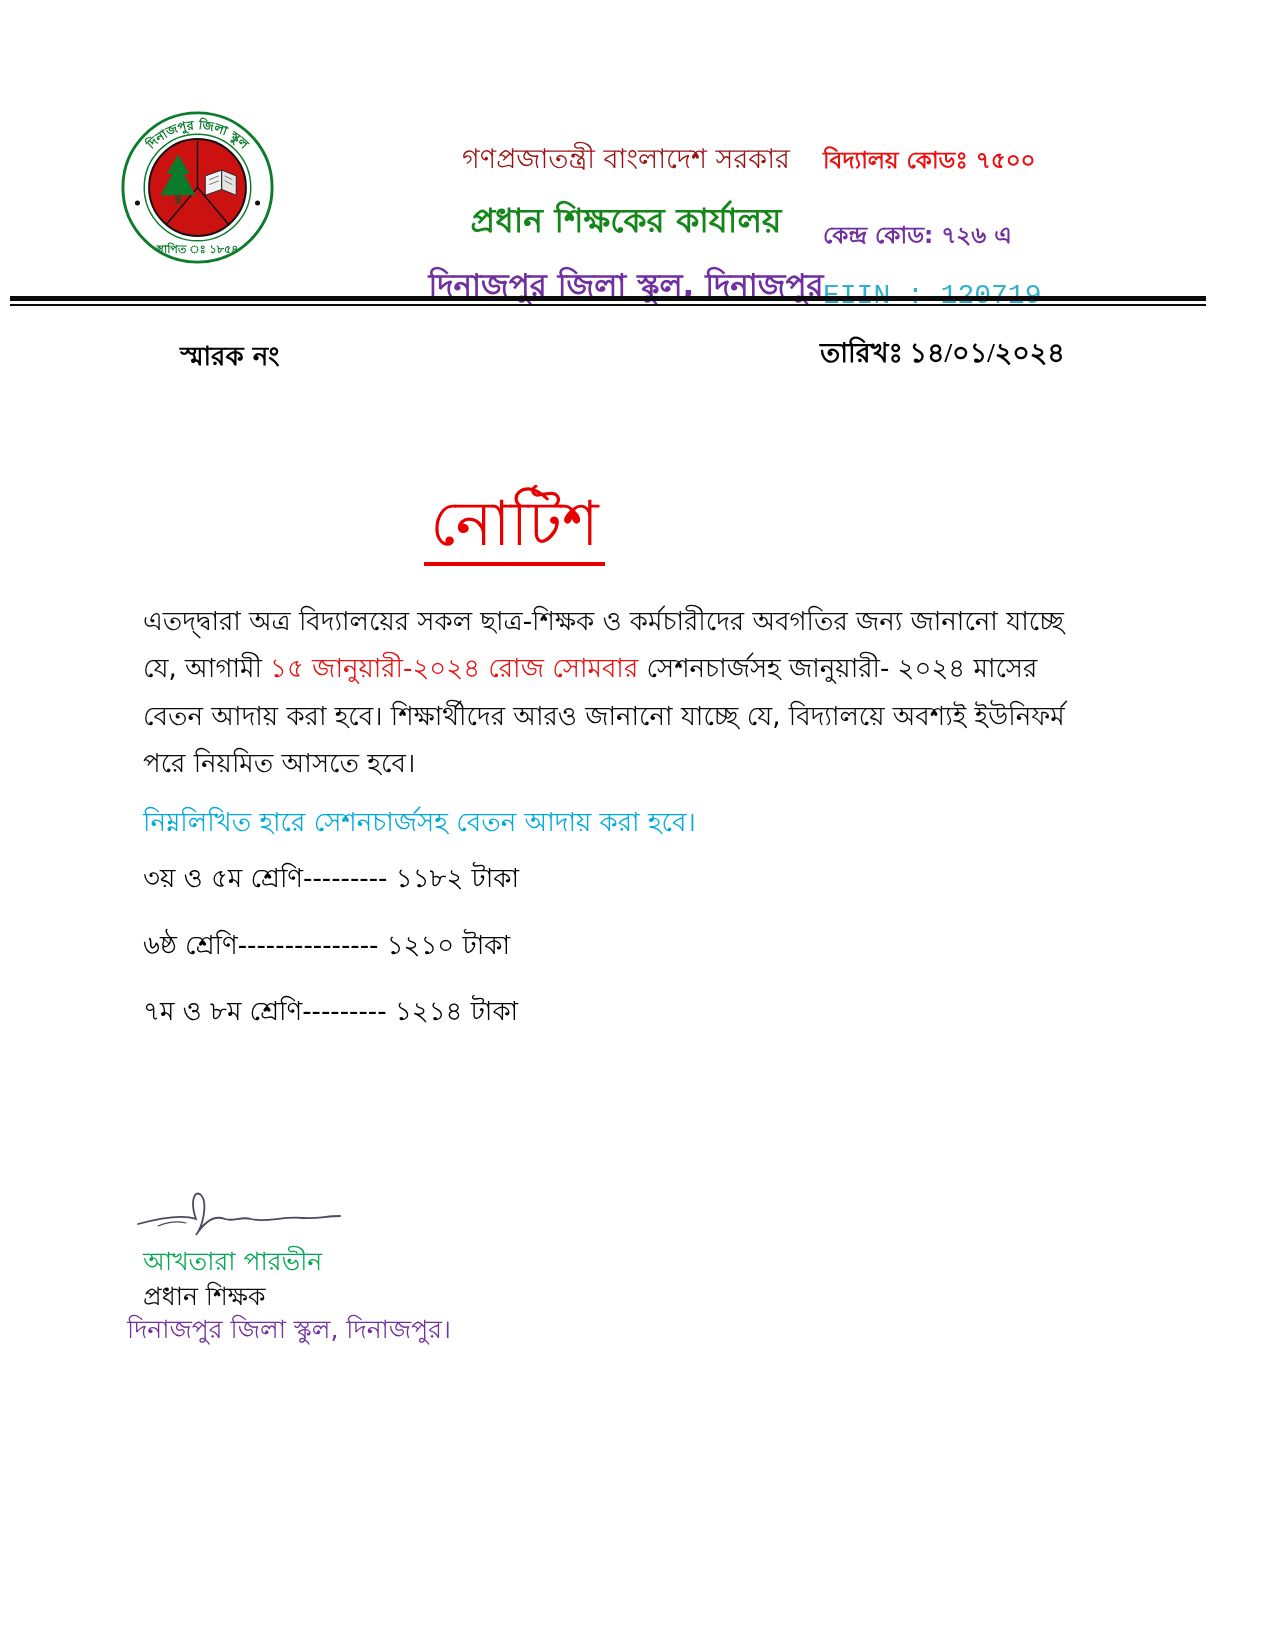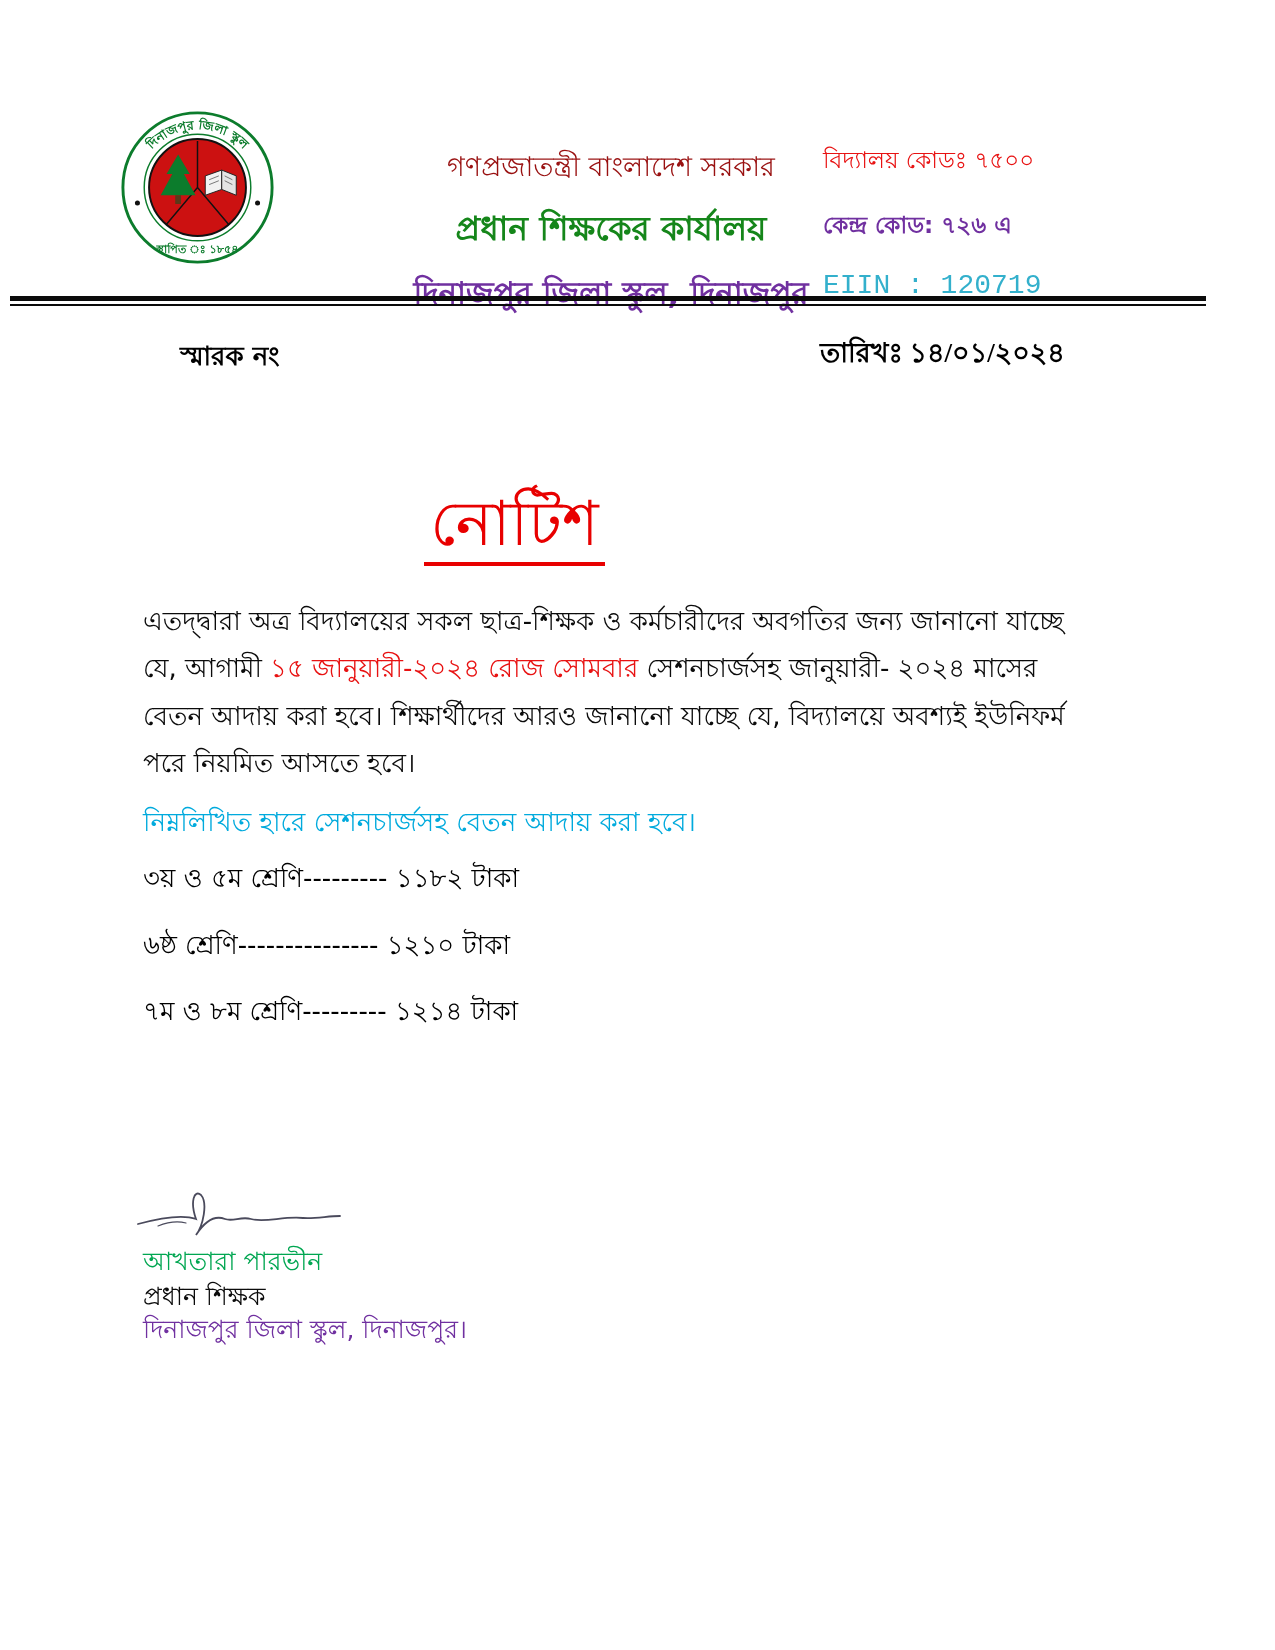--- a/index.html
+++ b/index.html
@@ -11,30 +11,29 @@
     background: #ffffff;
     font-family: "DejaVu Sans", "Liberation Sans", sans-serif;
     color: #000000;
     overflow: hidden;
   }
 
   
   .logo-wrap { position: absolute; left: 120px; top: 110px; width: 155px; height: 155px; }
 
   .header-center {
-    position: absolute; left: 321px; top: 138px; width: 580px;
+    position: absolute; left: 336px; top: 138px; width: 580px;
     text-align: center;
-    margin-top: 8px;
   }
   .header-center .govt-line   { font-size: 27px; color: #991111; margin-bottom: 12px; }
   .header-center .office-line { font-size: 33px; color: #15861a; font-weight: 600; margin-bottom: 10px; }
   .header-center .school-line { font-size: 31px; color: #7030a0; font-weight: 600; }
 
   .codes { position: absolute; left: 823px; top: 142px; width: 300px; }
-  .codes .school-code { font-size: 23px; color: #e81212; margin-bottom: 26px; }
+  .codes .school-code { font-size: 23px; color: #e81212; margin-bottom: 36px; font-weight: bold; }
   .codes .center-code { font-size: 23px; color: #7030a0; margin-bottom: 24px; font-weight: bold; }
   .codes .eiin        { font-size: 28px; color: #33b0cc; font-family: Liberation Mono, monospace; }
 
   .separator {
     position: absolute; left: 10px; top: 296px; width: 1196px; height: 10px;
     border-top: 5px solid #0b0b0b;
     border-bottom: 2px solid #0b0b0b;
   }
 
   
@@ -65,21 +64,21 @@
     font-size: 26px; color: #00aadd;
   }
 
   .fees { position: absolute; left: 143px; top: 862px; font-size: 26px; color: #000000; }
   .fees .fee-line { margin-bottom: 34px; line-height: 1.25; }
 
   
   .signature-wrap { position: absolute; left: 132px; top: 1182px; width: 220px; height: 60px; }
   .sig-name { position: absolute; left: 143px; top: 1242px; font-size: 25px; color: #00a651; }
   .sig-role { position: absolute; left: 143px; top: 1277px; font-size: 25px; color: #0b0b0b; }
-  .sig-inst { position: absolute; left: 143px; top: 1310px; font-size: 25px; color: #7030a0; }
+  .sig-inst { position: absolute; left: 127px; top: 1310px; font-size: 25px; color: #7030a0; }
 </style>
 </head>
 <body>
 
 <div class="page">
 
   <div class="logo-wrap">
     <svg viewBox="0 0 160 160" width="155" height="155">
 
       <circle cx="80" cy="80" r="77" fill="#ffffff" stroke="#0c7c2c" stroke-width="3"></circle>

